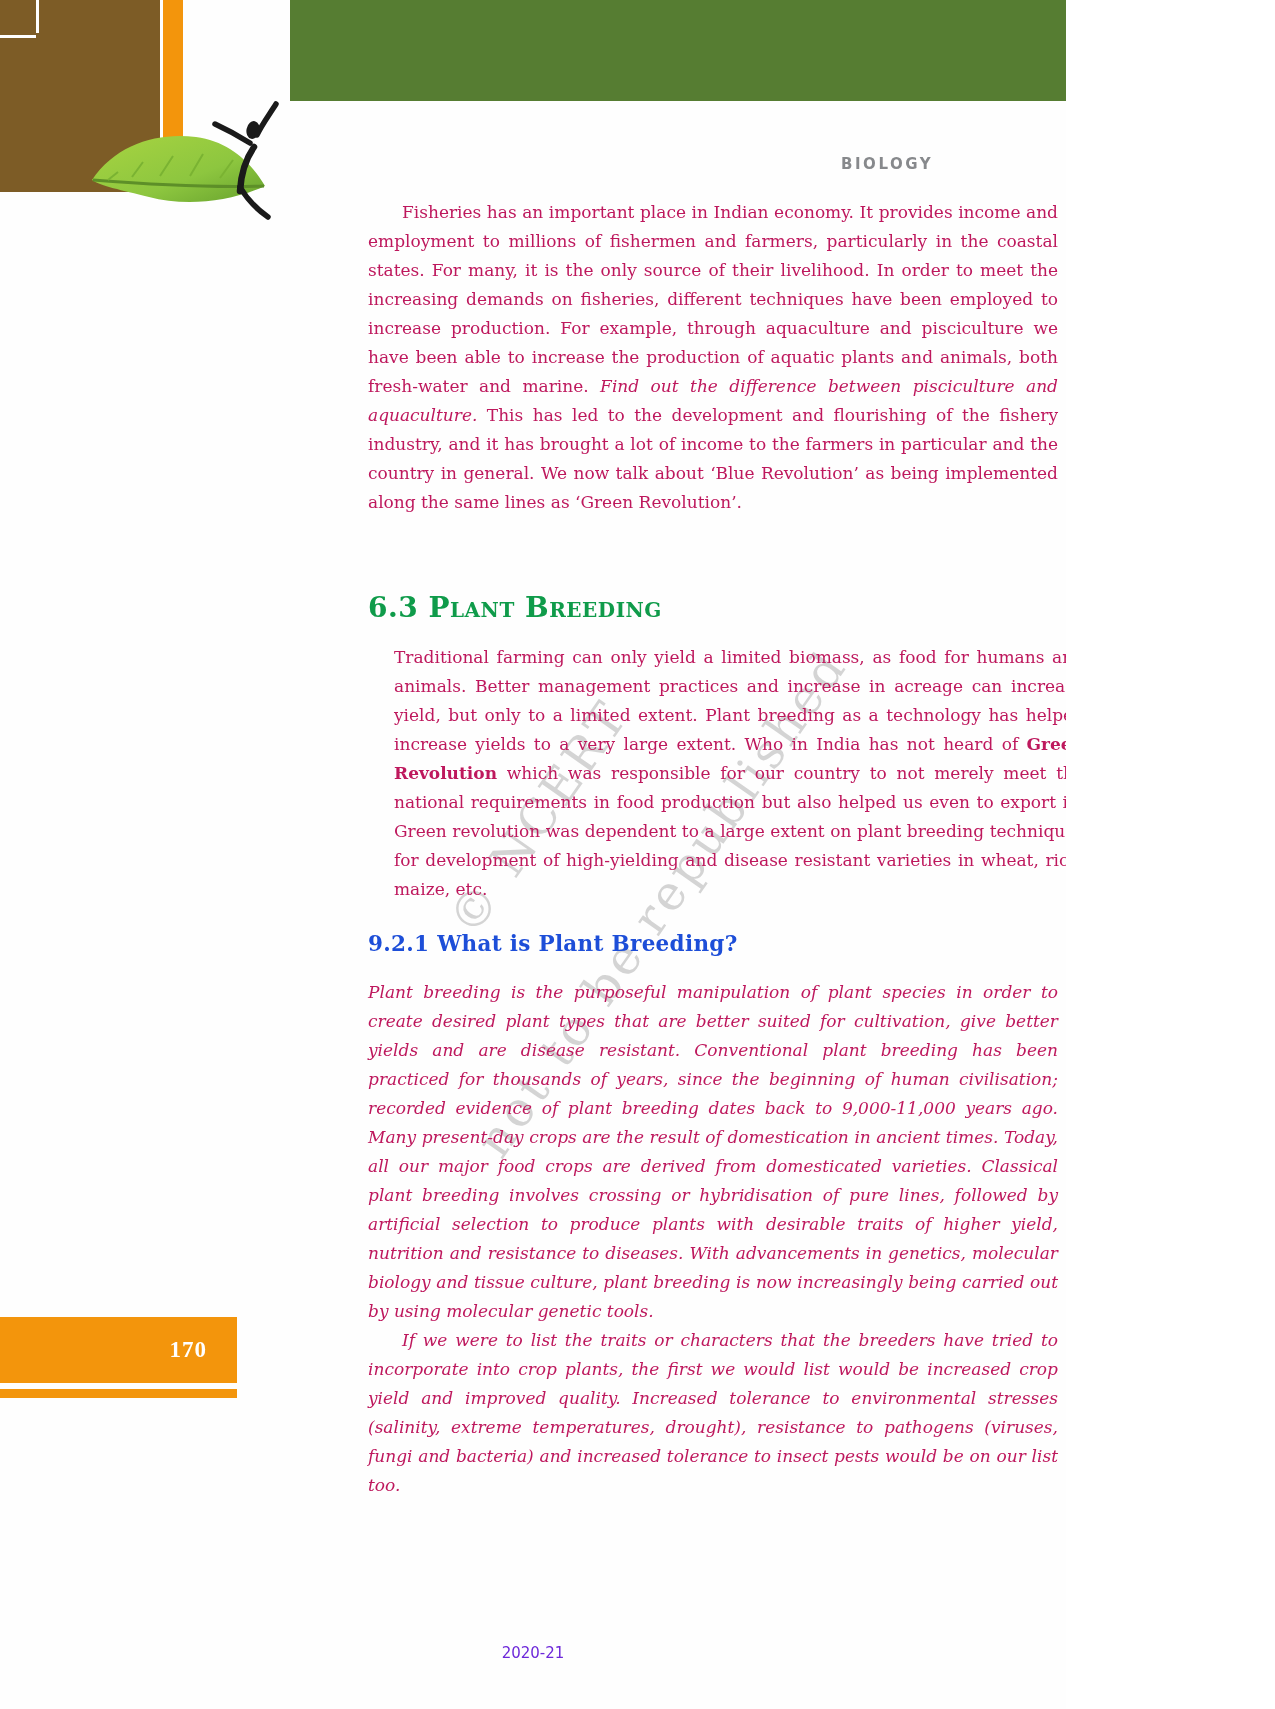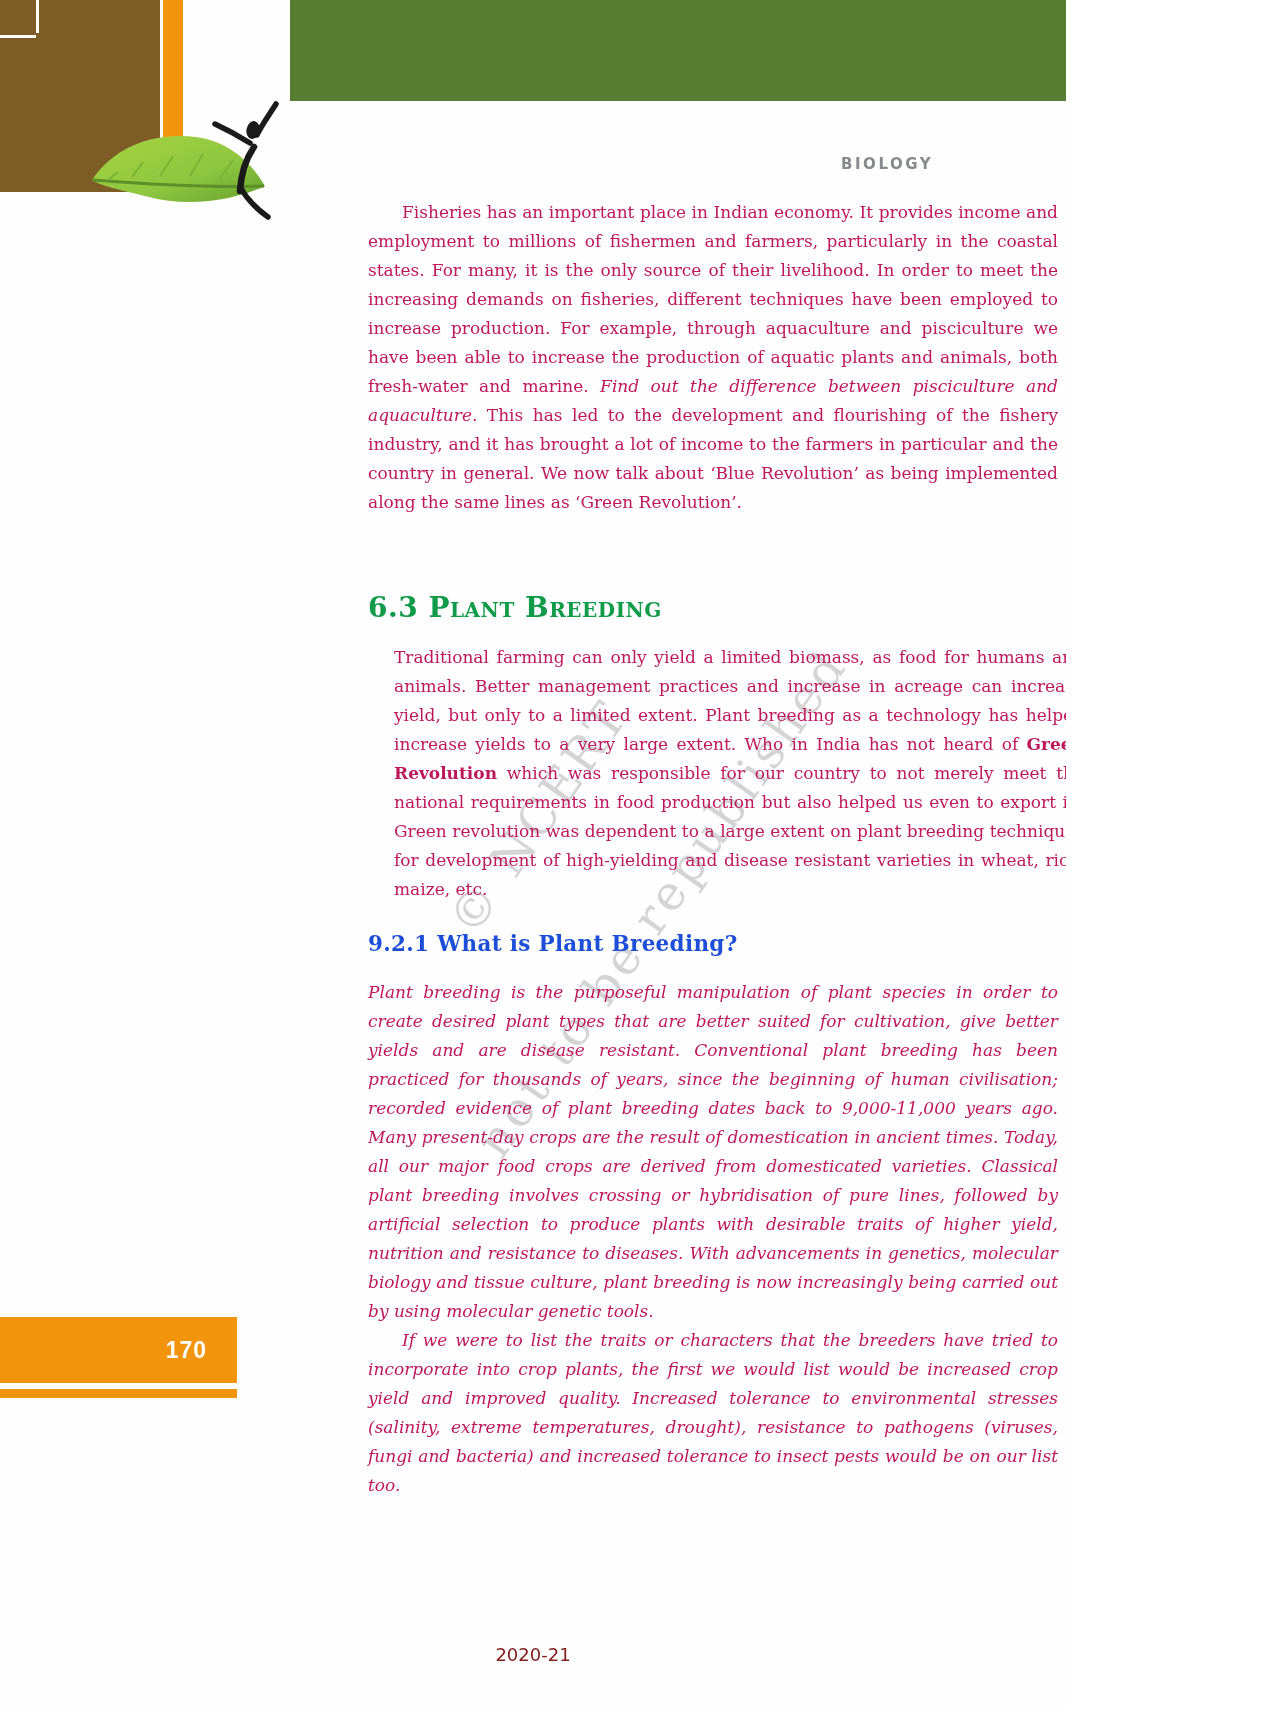--- a/index.html
+++ b/index.html
@@ -38,25 +38,25 @@
         font-variant:small-caps;font-weight:bold;font-size:28px;letter-spacing:0.5px;
         color:#0f9b4a;}
   .sub-heading{position:absolute;left:368px;top:931px;z-index:1;margin:0;
         font-weight:bold;font-size:21.5px;color:#1d4ed8;letter-spacing:0.3px;}
   .italic{font-style:italic;}
   .bold{font-weight:bold;}
 
   
   .pagenum-box{position:absolute;left:0;top:1317px;width:237px;height:66px;background:#f3950c;
         display:flex;align-items:center;justify-content:flex-end;padding-right:0;}
-  .pagenum{font-family:Liberation Sans, sans-serif;
+  .pagenum{font-family:Liberation Serif, serif;
         font-size:23px;font-weight:bold;color:#ffffff;margin-right:30px;letter-spacing:1px;}
   .pagenum-bar{position:absolute;left:0;top:1389px;width:237px;height:9px;background:#f3950c;}
   .footer-year{position:absolute;left:0;top:1644px;width:100%;text-align:center;
-        font-family:"DejaVu Sans","Liberation Sans",sans-serif;font-size:18px;color:#7f1d1d;}
+        font-family:"DejaVu Sans","Liberation Sans",sans-serif;font-size:15px;color:#6d28d9;}
 </style>
 </head>
 <body>
 
 <div id="page">
 
   <div class="green-bar"></div>
   <div class="brown-block">
     <div class="corner-mark-v"></div>
     <div class="corner-mark-h"></div>

